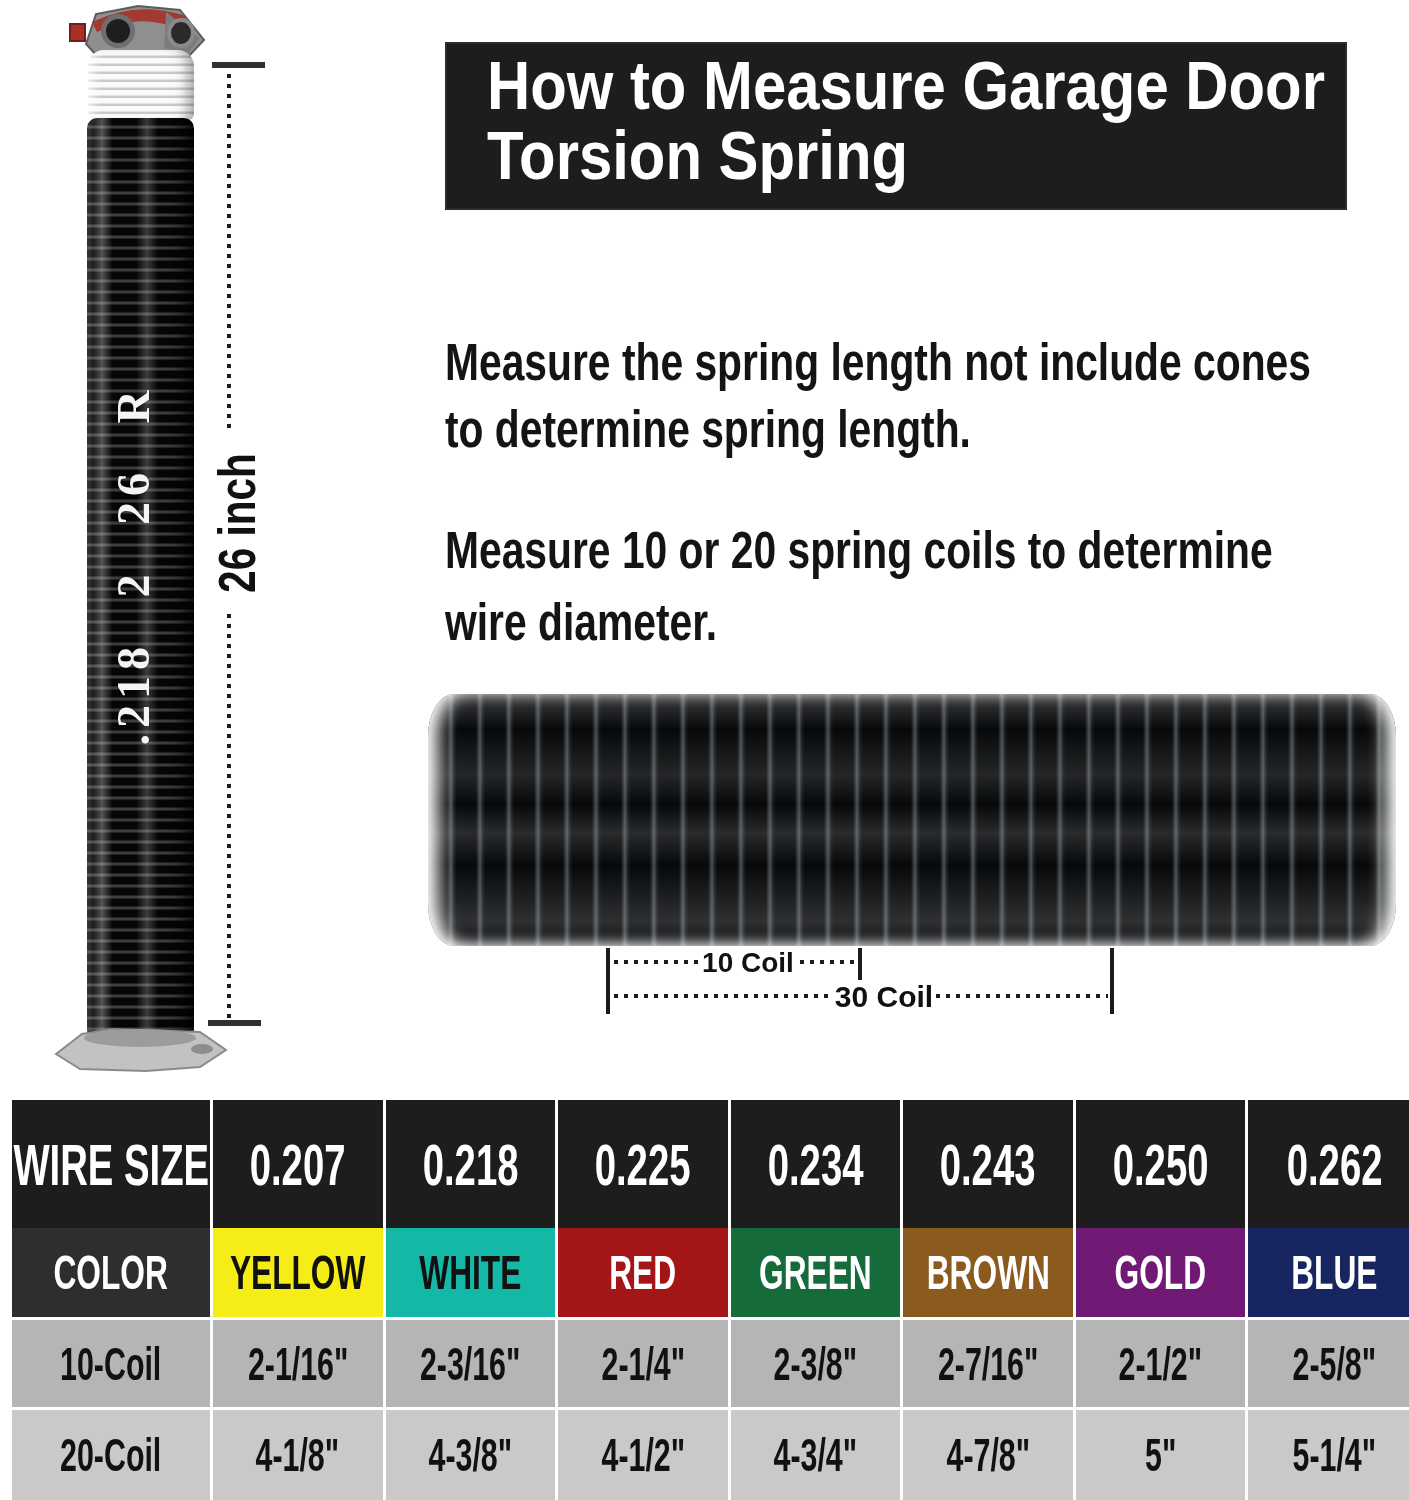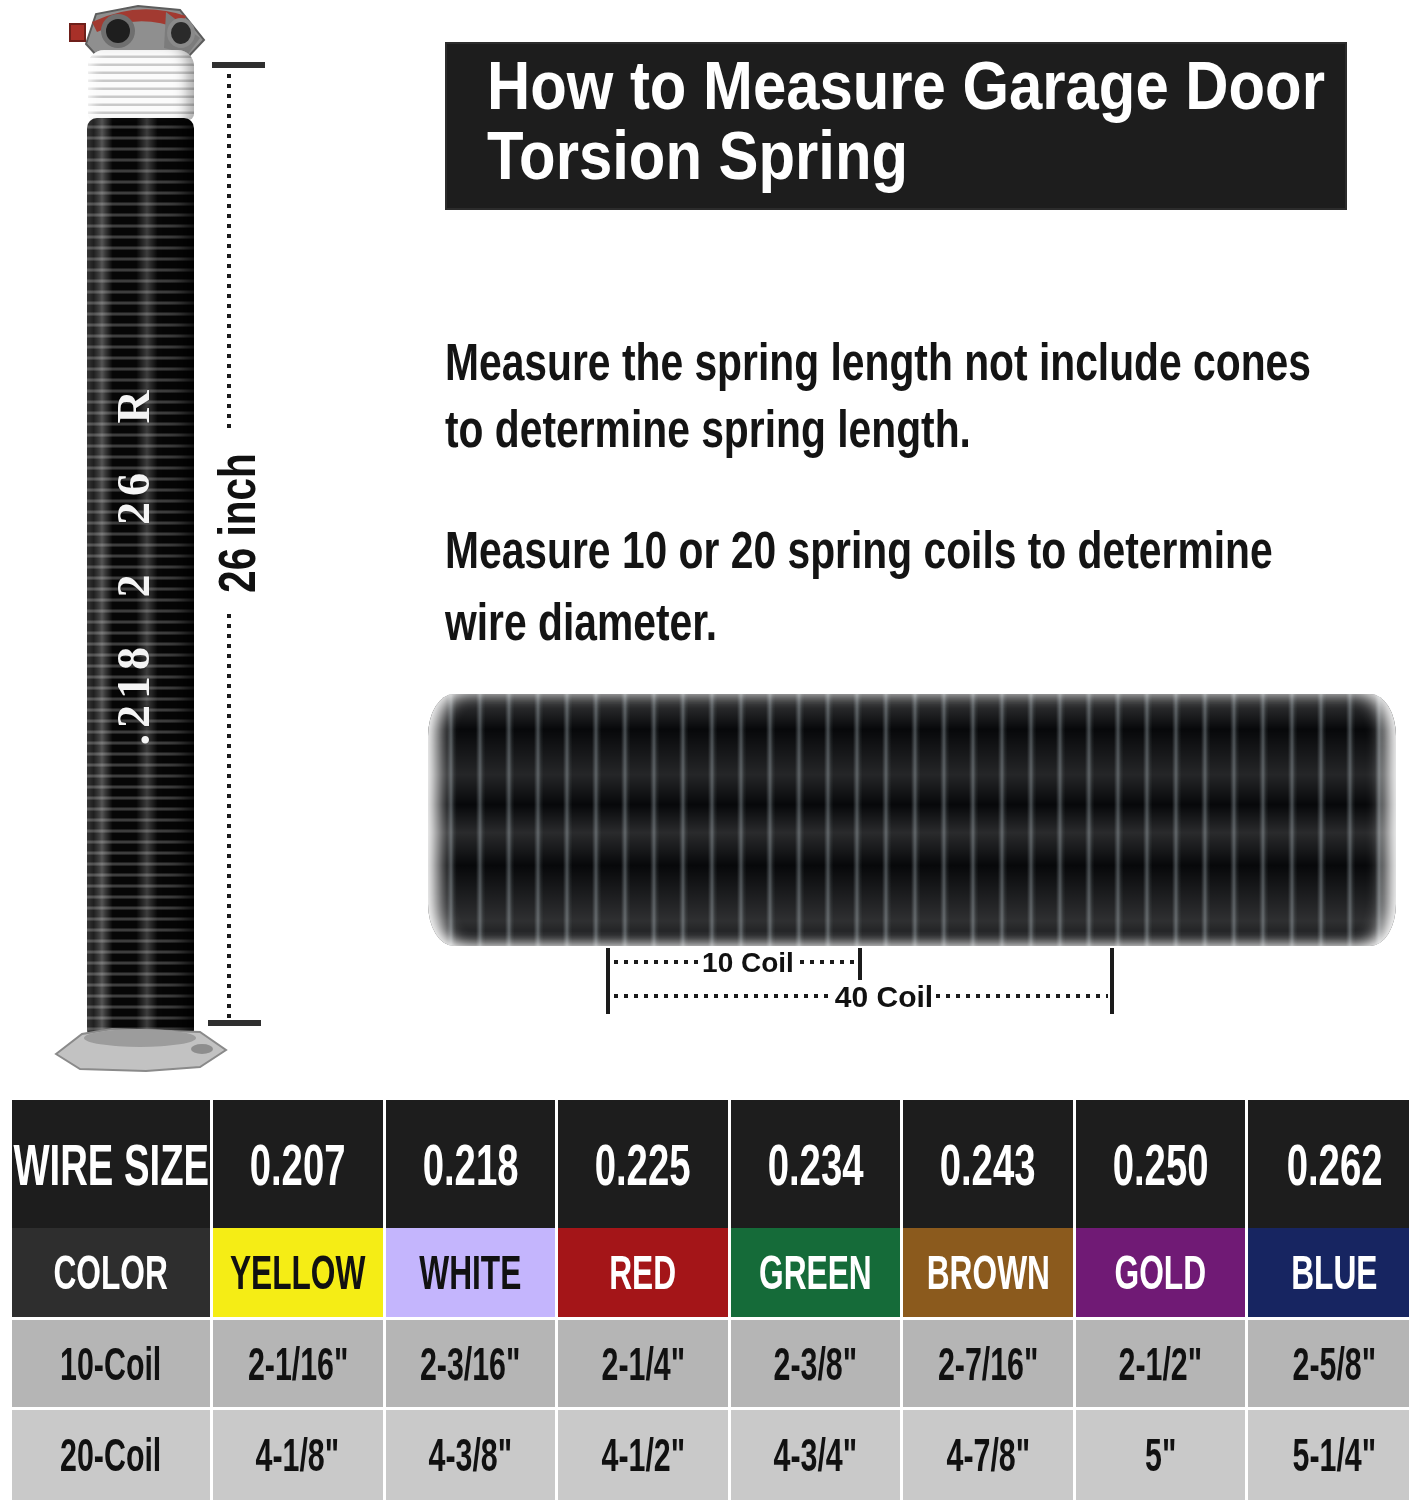--- a/index.html
+++ b/index.html
@@ -135,21 +135,21 @@
 
   <div class="coil-photo"></div>
 
   <div class="tick tick-left"></div>
   <div class="tick tick-10"></div>
   <div class="tick tick-20"></div>
   <div class="hdots d10a"></div>
   <div class="coil-label cl10">10 Coil</div>
   <div class="hdots d10b"></div>
   <div class="hdots d20a"></div>
-  <div class="coil-label cl20">40 Coil</div>
+  <div class="coil-label cl20">30 Coil</div>
   <div class="hdots d20b"></div>
 
   <div class="spec-table">
 
     <div class="cell r1">
         <span class="cnd">WIRE SIZE</span>
       </div>
     <div class="cell r1">
         <span class="cnd">0.207</span>
       </div>
@@ -171,21 +171,21 @@
     <div class="cell r1 last">
         <span class="cnd">0.262</span>
       </div>
 
     <div class="cell r2 rowb" style="background-color: rgb(46, 46, 46); color: rgb(255, 255, 255);">
         <span class="cnd">COLOR</span>
       </div>
     <div class="cell r2 rowb" style="background-color: rgb(245, 237, 21); color: rgb(17, 17, 17);">
         <span class="cnd">YELLOW</span>
       </div>
-    <div class="cell r2 rowb" style="background-color: #c4b5fd; color: rgb(17, 17, 17);">
+    <div class="cell r2 rowb" style="background-color: #14b8a6; color: rgb(17, 17, 17);">
         <span class="cnd">WHITE</span>
       </div>
     <div class="cell r2 rowb" style="background-color: rgb(164, 21, 24); color: #ffffff;">
         <span class="cnd">RED</span>
       </div>
     <div class="cell r2 rowb" style="background-color: rgb(21, 107, 57); color: rgb(255, 255, 255);">
         <span class="cnd">GREEN</span>
       </div>
     <div class="cell r2 rowb" style="background-color: rgb(139, 90, 29); color: rgb(255, 255, 255);">
         <span class="cnd">BROWN</span>

